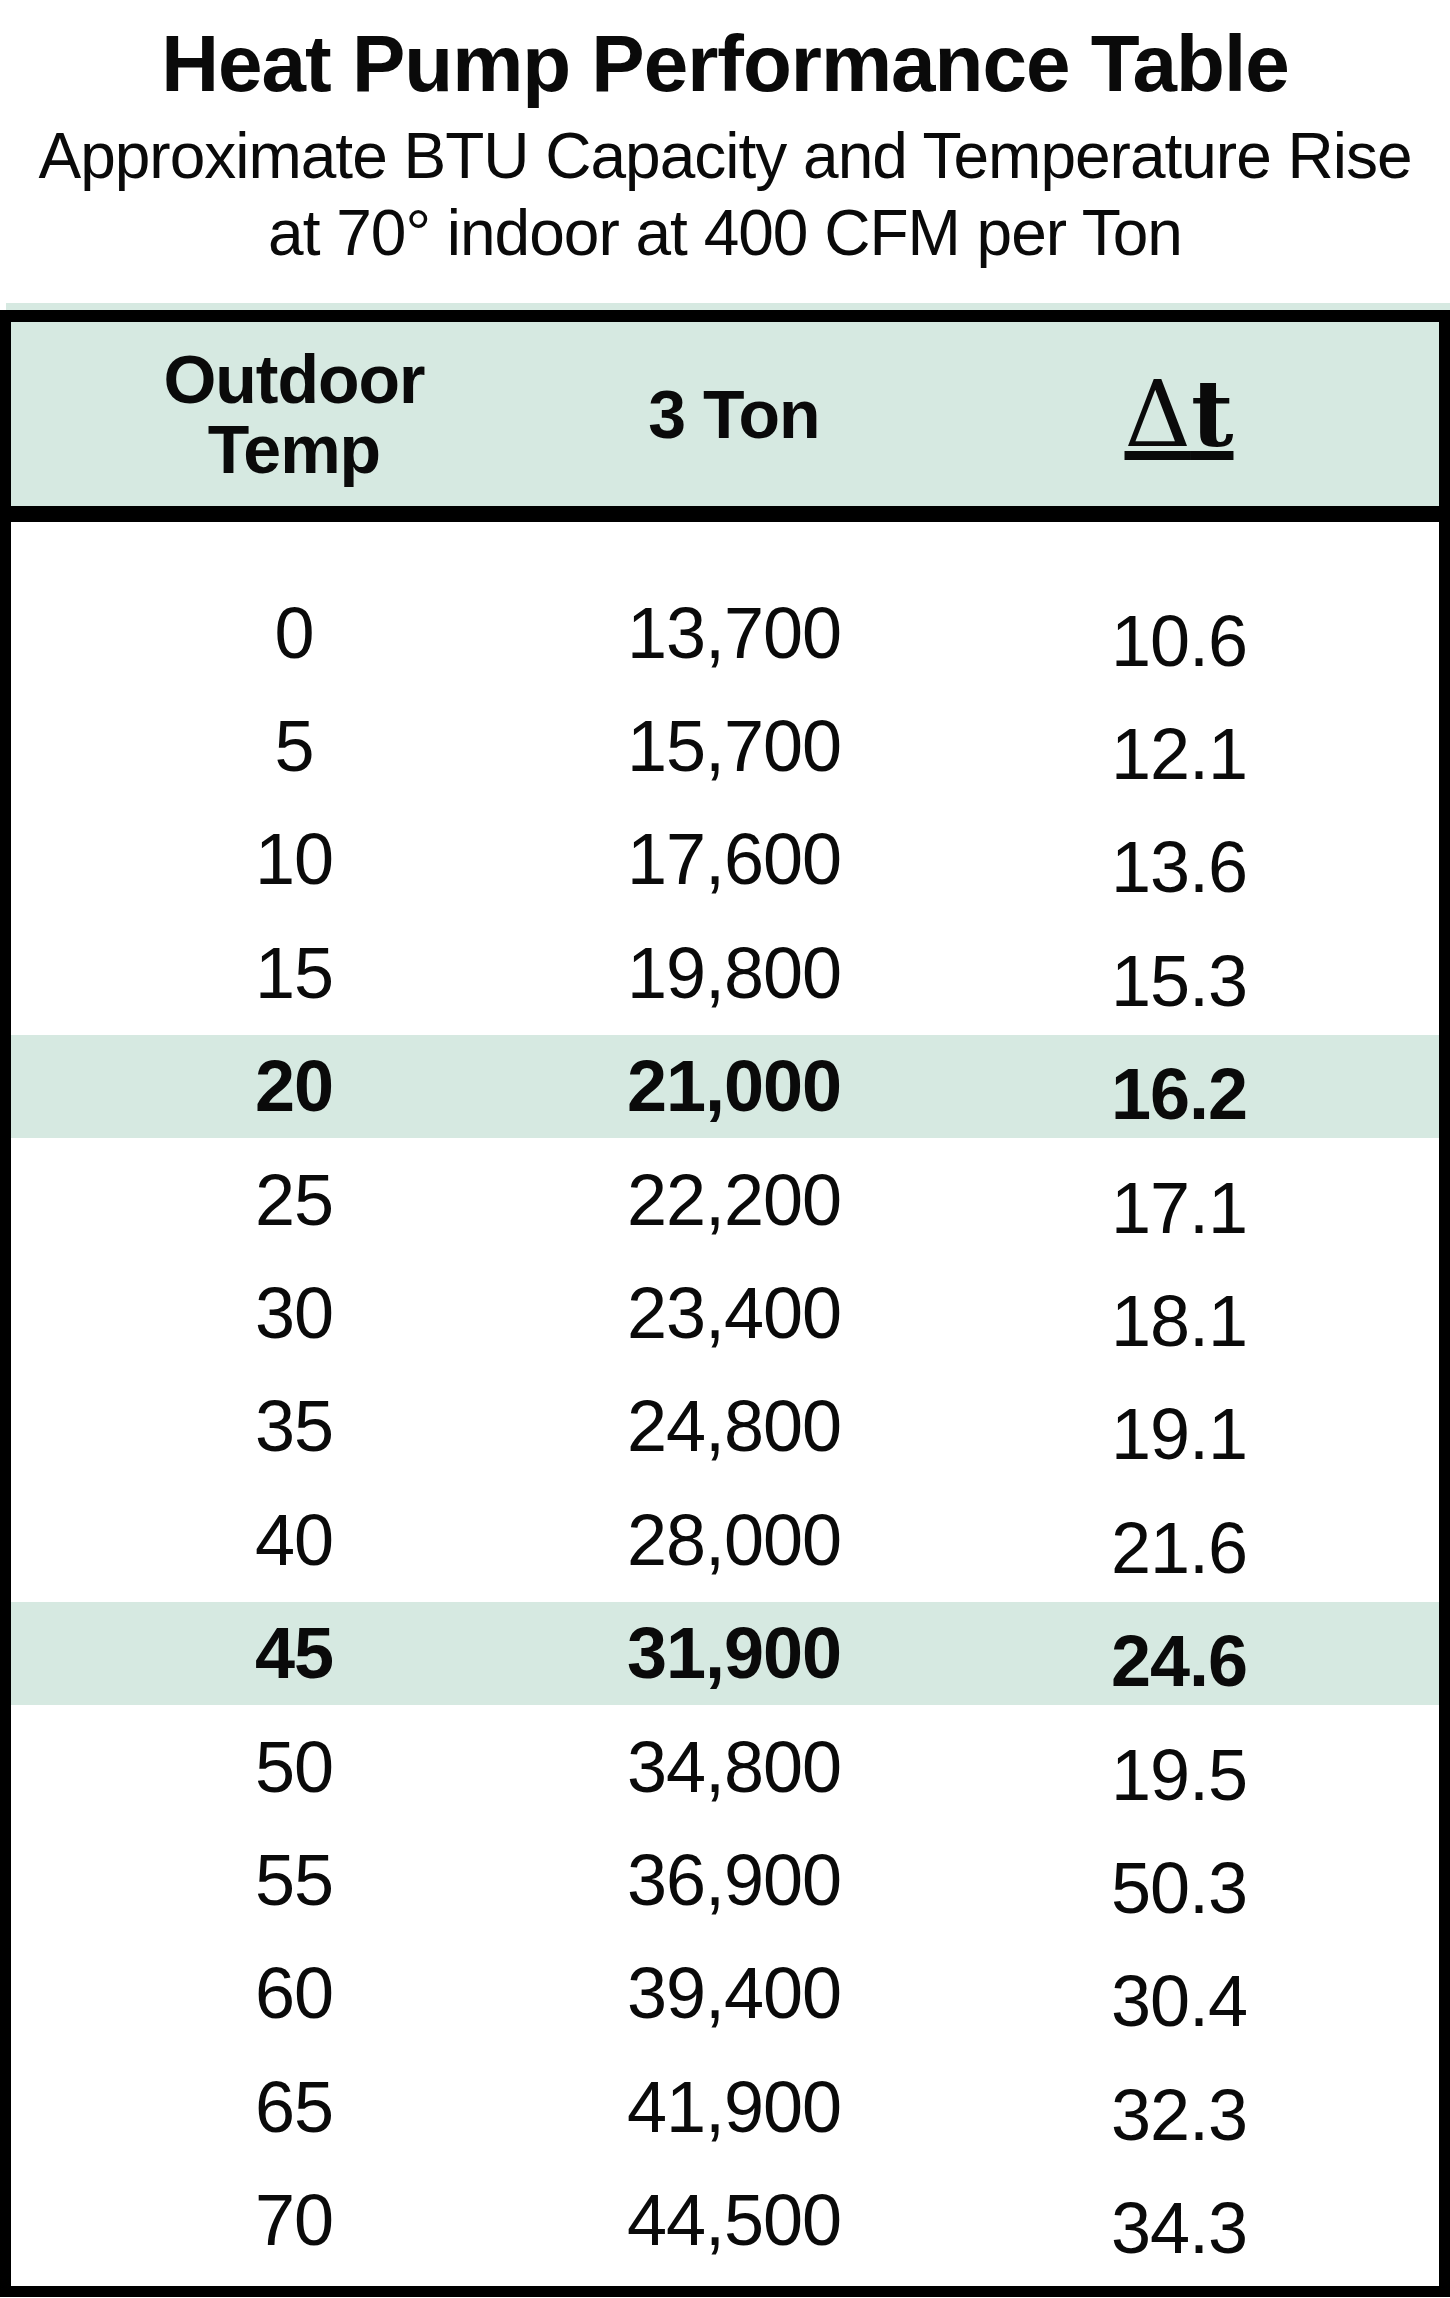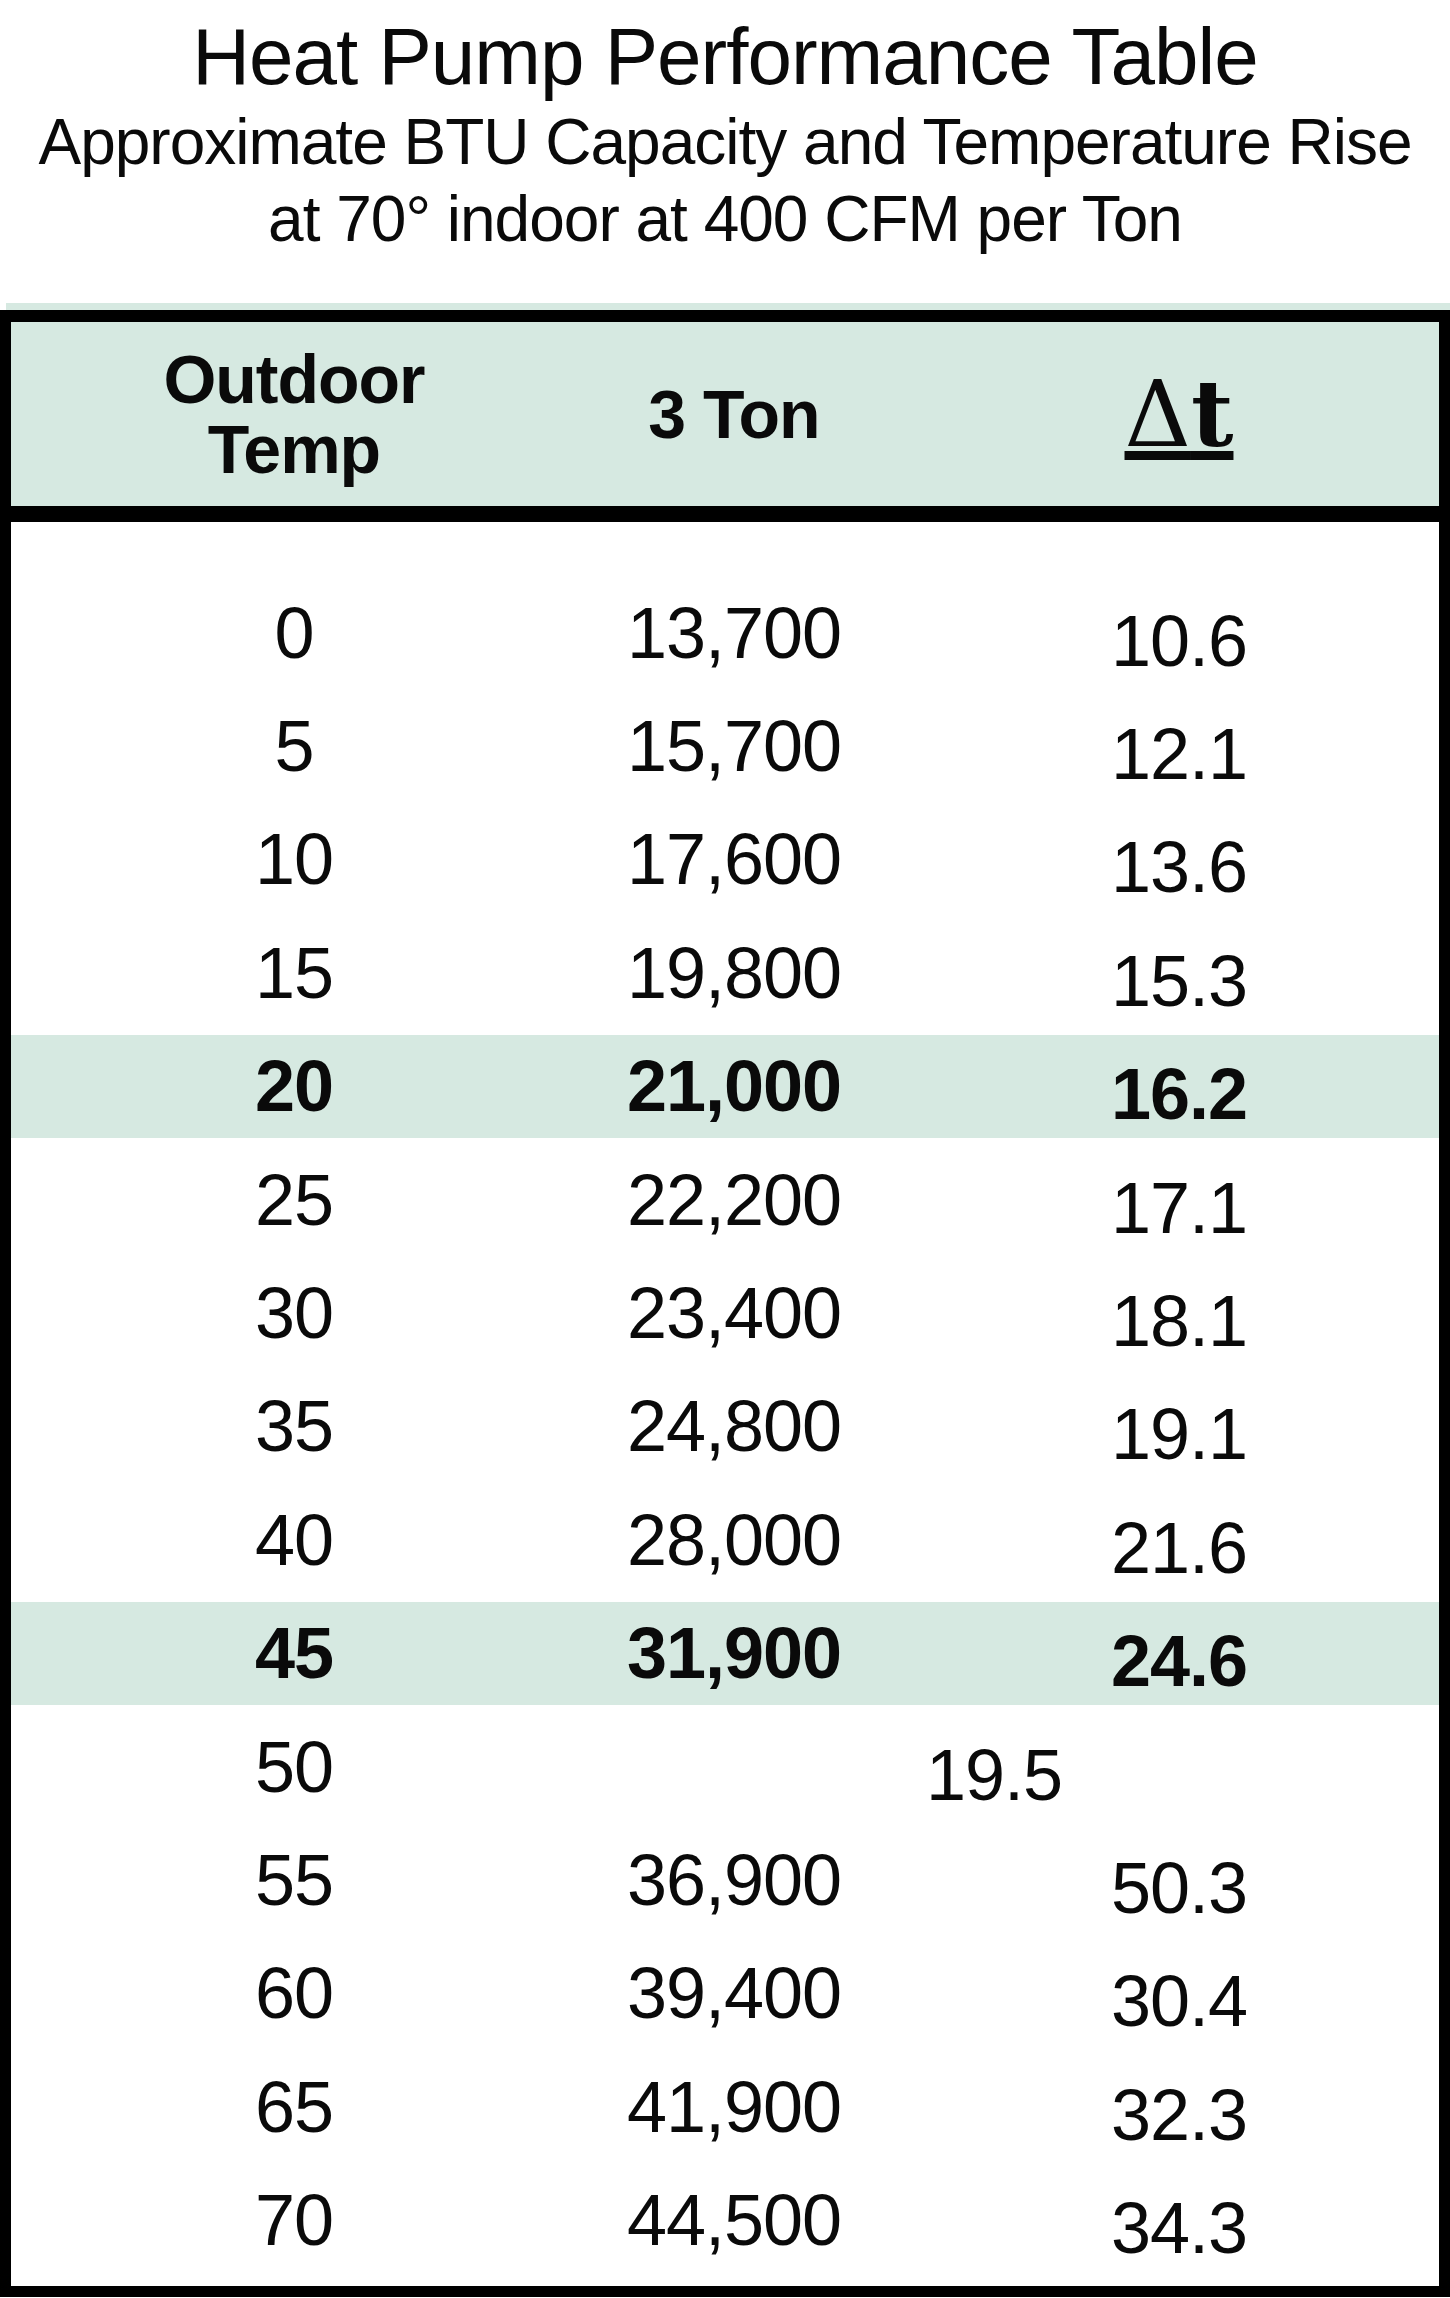--- a/index.html
+++ b/index.html
@@ -13,24 +13,24 @@
     color: #0a0a0a;
     box-sizing: border-box;
   }
   .title-block {
     height: 303px;
     box-sizing: border-box;
     padding-top: 10px;
     text-align: center;
   }
   .page-title {
-    margin: 8px;
+    margin: 15px;
     font-size: 80px;
     line-height: 78px;
-    font-weight: 400;
+    font-weight: 700;
     letter-spacing: -1px;
     white-space: nowrap;
   }
   .subtitle {
     font-size: 64px;
     line-height: 77px;
     font-weight: 400;
     letter-spacing: -1px;
   }
   .subtitle-line { white-space: nowrap; }
@@ -183,20 +183,21 @@
   </div>
 
   <div class="row highlight">
     <div class="cell col-temp">45</div>
     <div class="cell col-ton">31,900</div>
     <div class="cell col-dt"><span class="cell-dt-val" style="display:inline-block">24.6</span></div>
   </div>
 
   <div class="row">
     <div class="cell col-temp">50</div>
+    <div class="cell col-ton">34,800</div>
     <div class="cell col-dt"><span class="cell-dt-val" style="display:inline-block">19.5</span></div>
   </div>
 
   <div class="row">
     <div class="cell col-temp">55</div>
     <div class="cell col-ton">36,900</div>
     <div class="cell col-dt"><span class="cell-dt-val" style="display:inline-block">50.3</span></div>
   </div>
 
   <div class="row">

